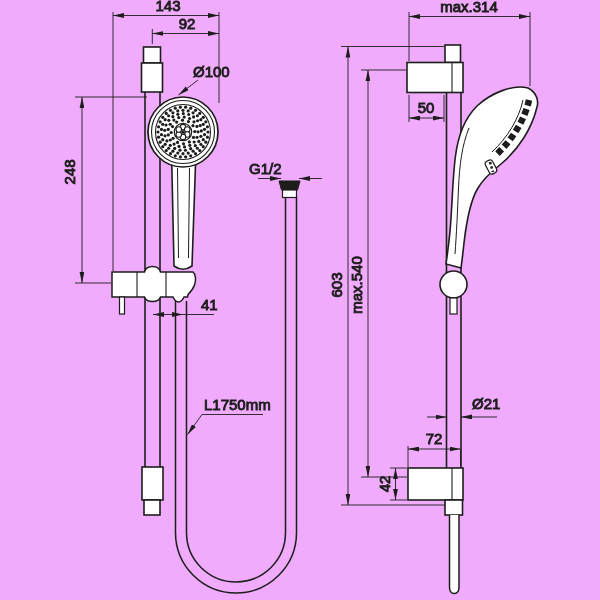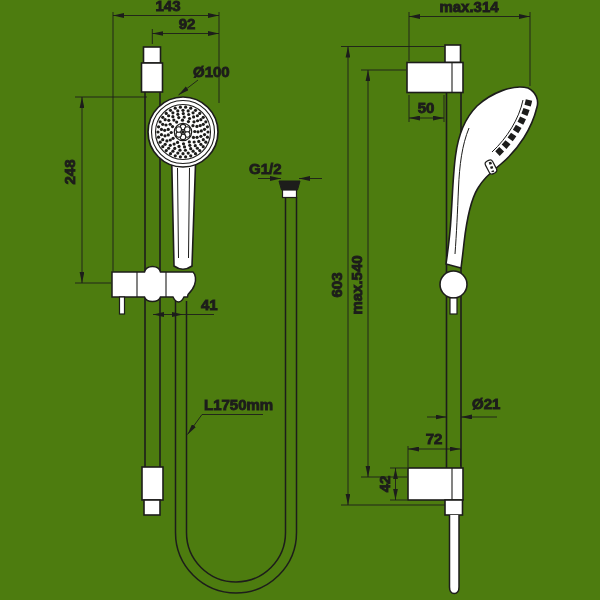--- a/index.html
+++ b/index.html
@@ -1,16 +1,16 @@
 <!DOCTYPE html>
 <html><head>
 <meta charset="utf-8">
 <style>
   html,body{margin:0;padding:0;background:#fff;}
-  .stage{width:600px;height:600px;position:relative;background:#4d7c0f;overflow:hidden;font-weight:bold;}
+  .stage{width:600px;height:600px;position:relative;background:#f0abfc;overflow:hidden;}
   svg{display:block;}
   text{font-family:"Liberation Sans","DejaVu Sans",sans-serif;fill:currentColor;}
   .dimtxt{font-size:15px;}
 </style>
 </head>
 <body style="background: rgb(255, 255, 255);">
 
 <div class="stage">
 <svg id="td" width="600" height="600" viewBox="0 0 600 600" style="color: rgb(29, 29, 27);">
   <defs>

